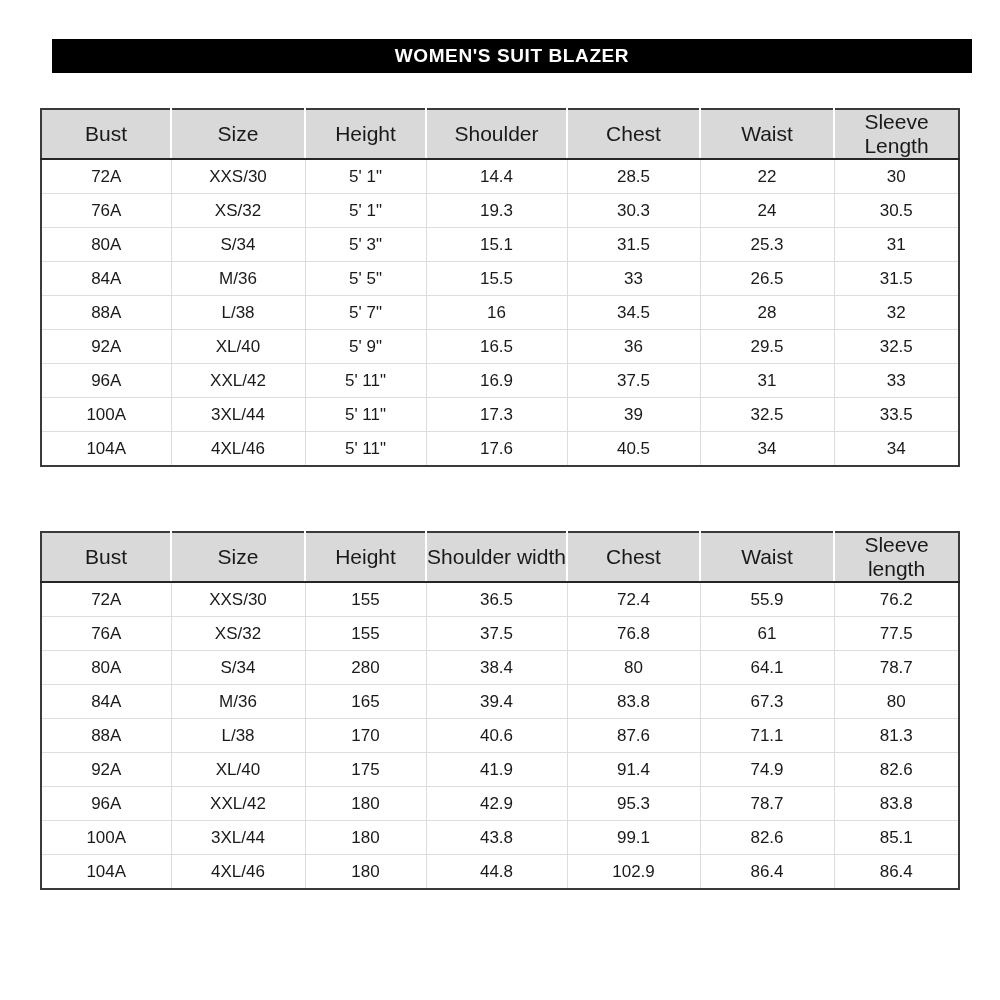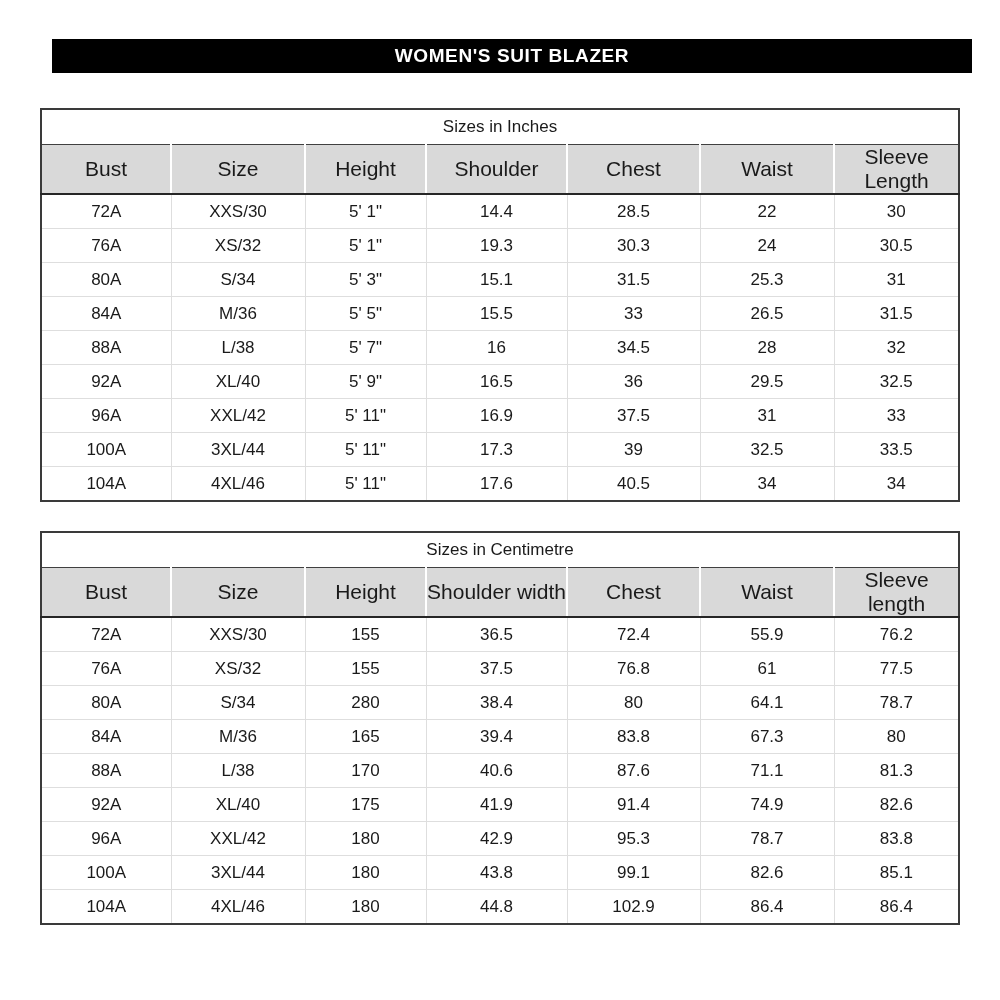--- a/index.html
+++ b/index.html
@@ -78,23 +78,20 @@
       <colgroup>
         <col class="c1">
           <col class="c2">
           <col class="c3">
           <col class="c4">
         <col class="c5">
           <col class="c6">
           <col class="c7">
       </colgroup>
     <thead>
-          <tr>
-            <th colspan="7" class="caption-cell">Sizes in Inches</th>
-          </tr>
           <tr class="header-row">
             <th>Bust</th>
             <th>Size</th>
             <th>Height</th>
             <th>Shoulder</th>
             <th>Chest</th>
             <th>Waist</th>
             <th>Sleeve Length</th>
           </tr>
         </thead>
@@ -189,23 +186,20 @@
       <colgroup>
         <col class="c1">
           <col class="c2">
           <col class="c3">
           <col class="c4">
         <col class="c5">
           <col class="c6">
           <col class="c7">
       </colgroup>
     <thead>
-          <tr>
-            <th colspan="7" class="caption-cell">Sizes in Centimetre</th>
-          </tr>
           <tr class="header-row">
             <th>Bust</th>
             <th>Size</th>
             <th>Height</th>
             <th>Shoulder width</th>
             <th>Chest</th>
             <th>Waist</th>
             <th>Sleeve length</th>
           </tr>
         </thead>

